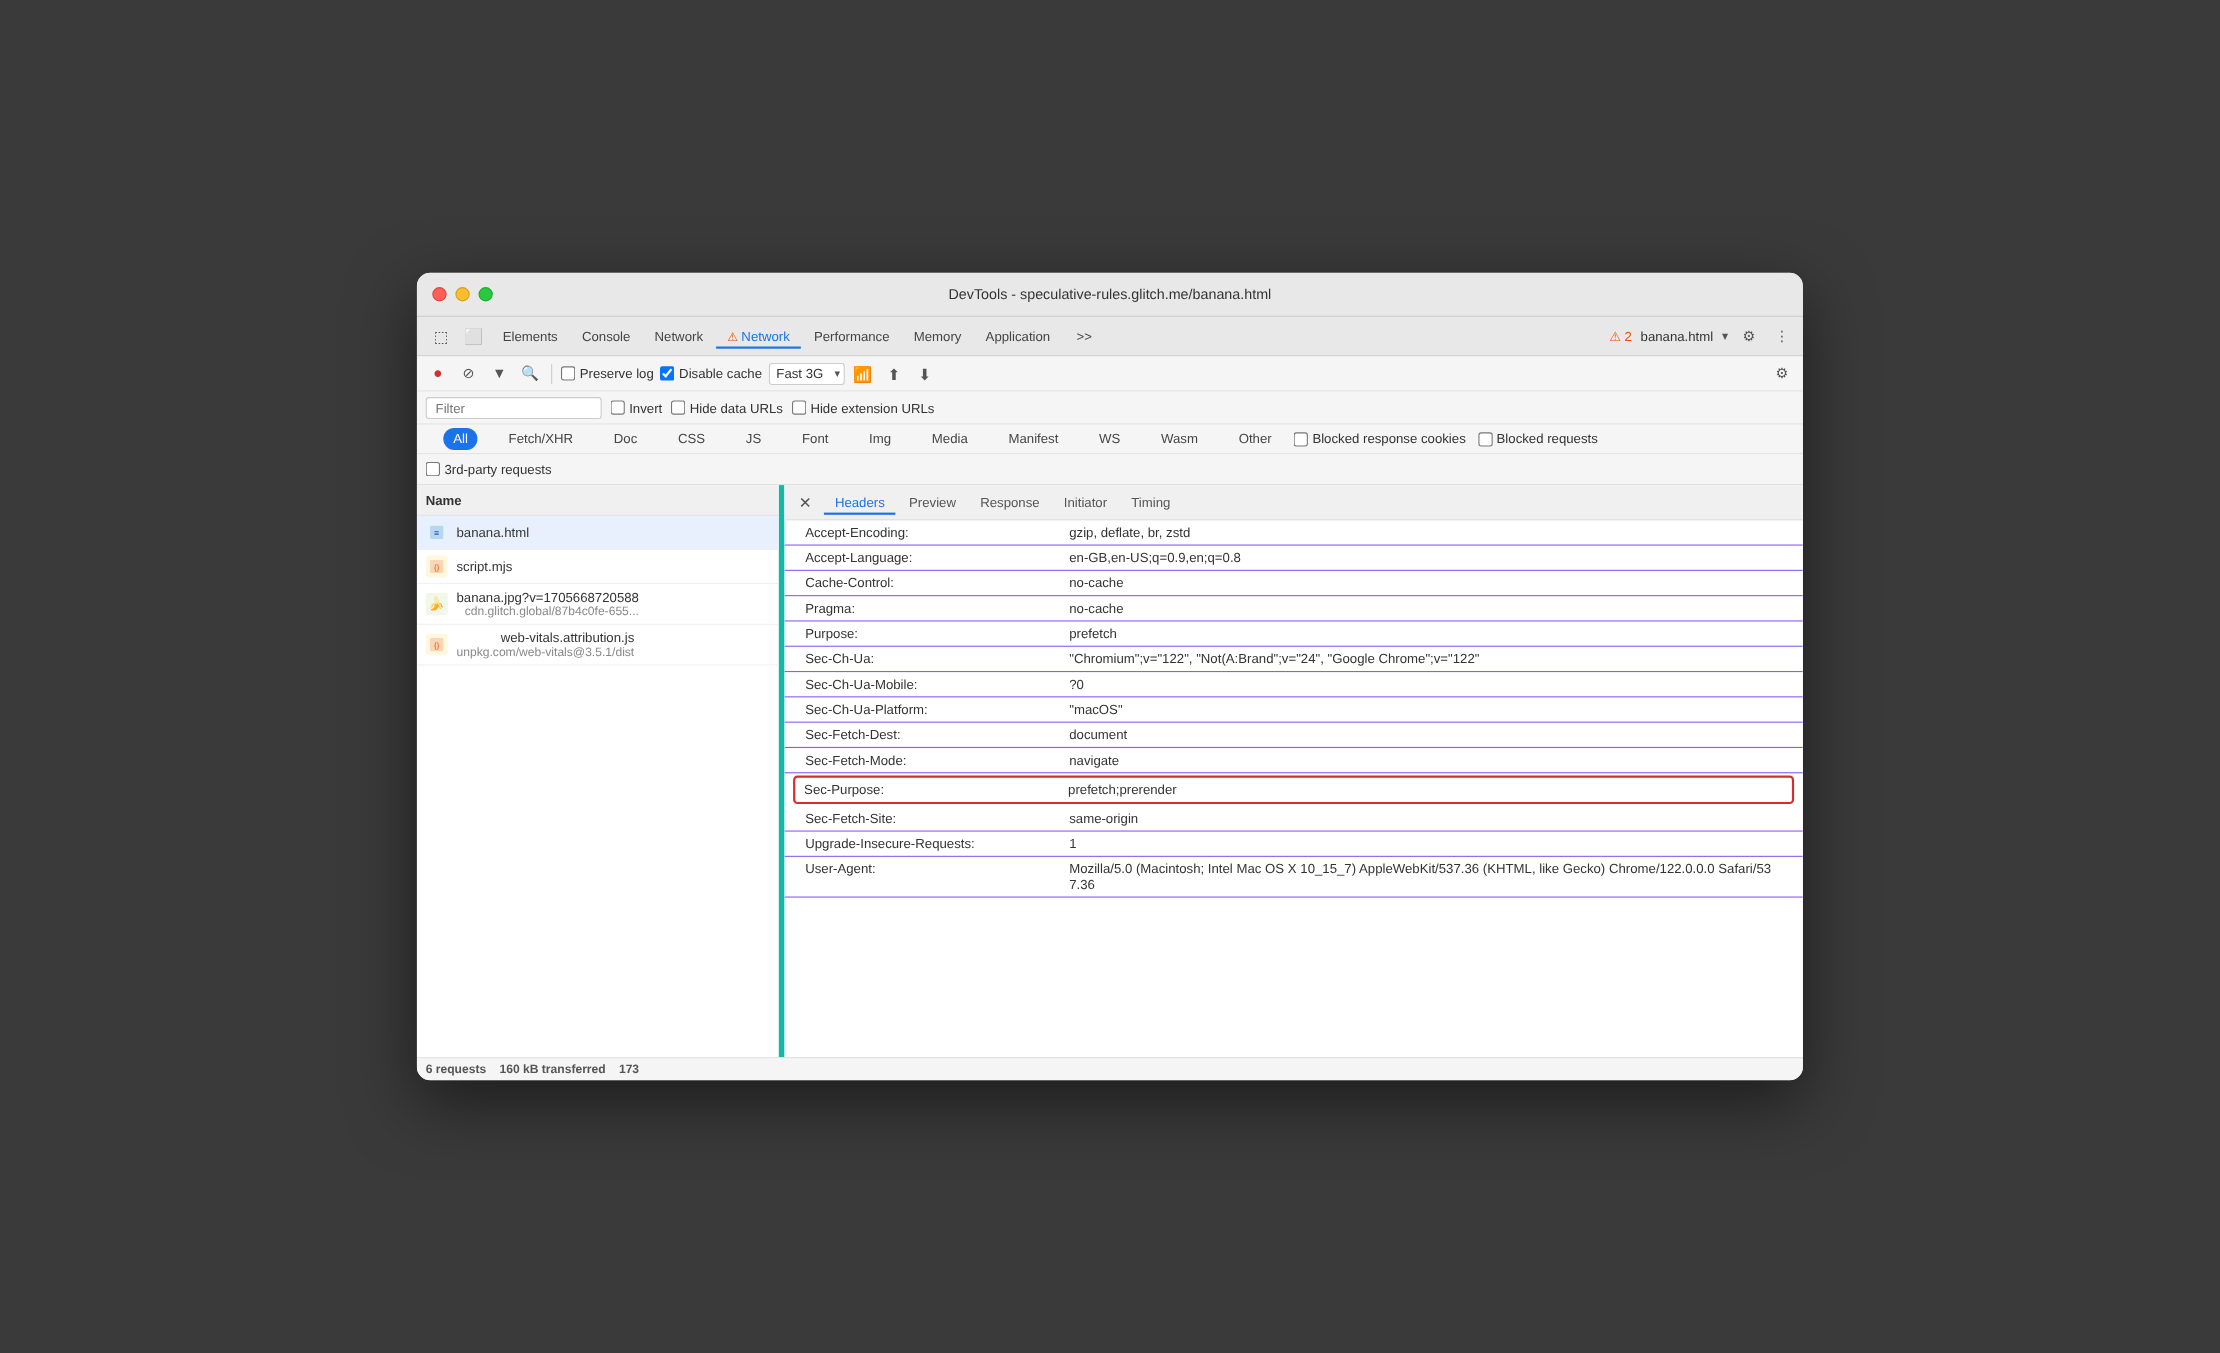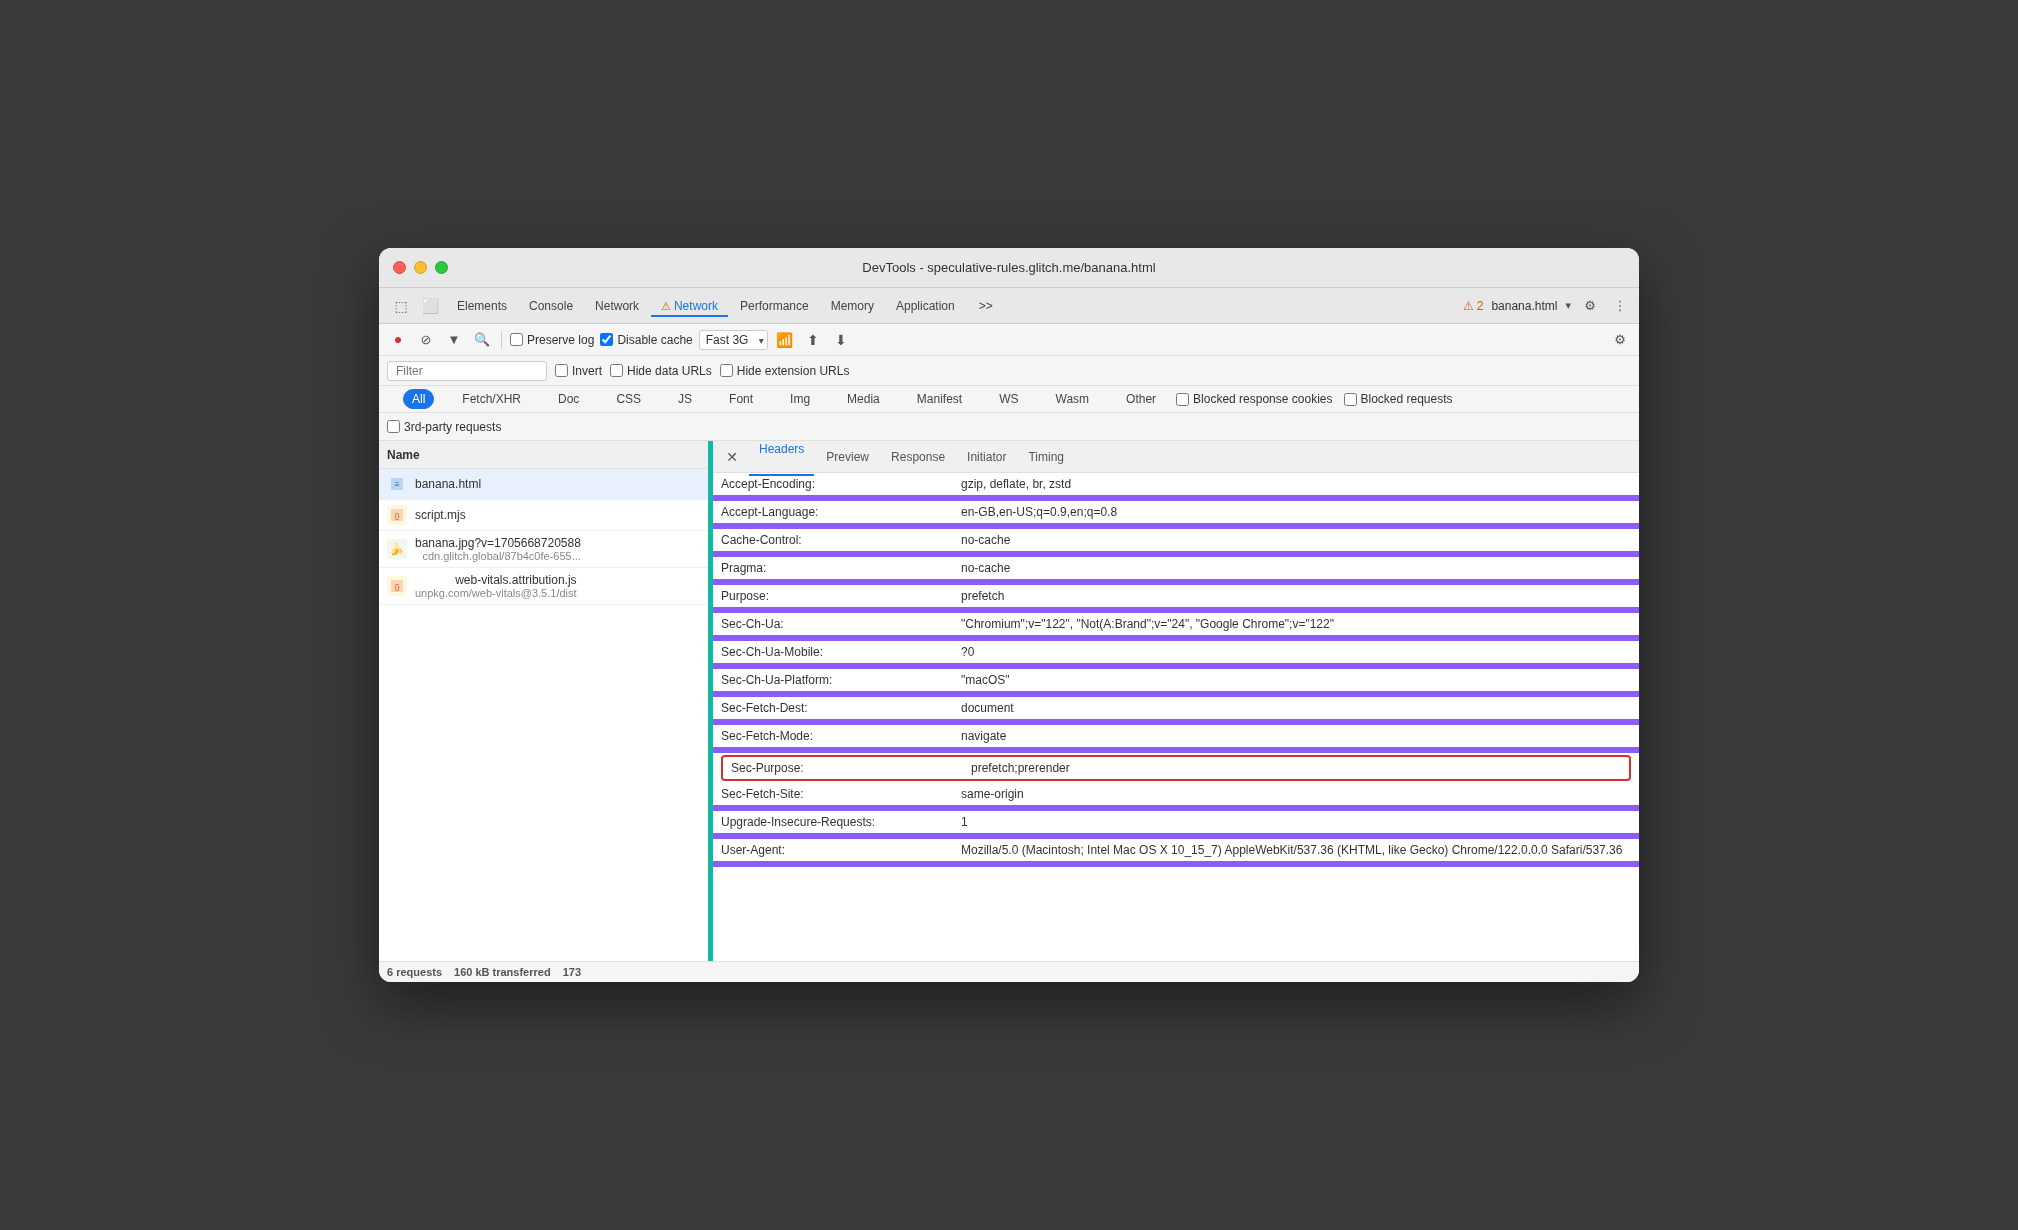--- a/index.html
+++ b/index.html
@@ -317,31 +317,31 @@
     .detail-tab {
       padding: 4px 10px;
       font-size: 12px;
       cursor: pointer;
       color: #555;
       border-radius: 0;
     }
     .detail-tab.active {
       color: #1a73e8;
       border-bottom: 2px solid #1a73e8;
-      padding-bottom: 18px;
+      padding-bottom: 2px;
     }
     .headers-content {
       flex: 1;
       overflow-y: auto;
       padding: 0;
     }
     .header-row {
       display: flex;
-      padding: 4px 8px;
-      border-bottom: 6px solid #8b5cf6;
+      padding: 4px 19px;
+      border-bottom: 1px solid #8b5cf6;
       font-size: 12px;
       align-items: flex-start;
     }
     .header-name {
       width: 240px;
       color: #333;
       flex-shrink: 0;
       font-weight: 400;
     }
     .header-value {

